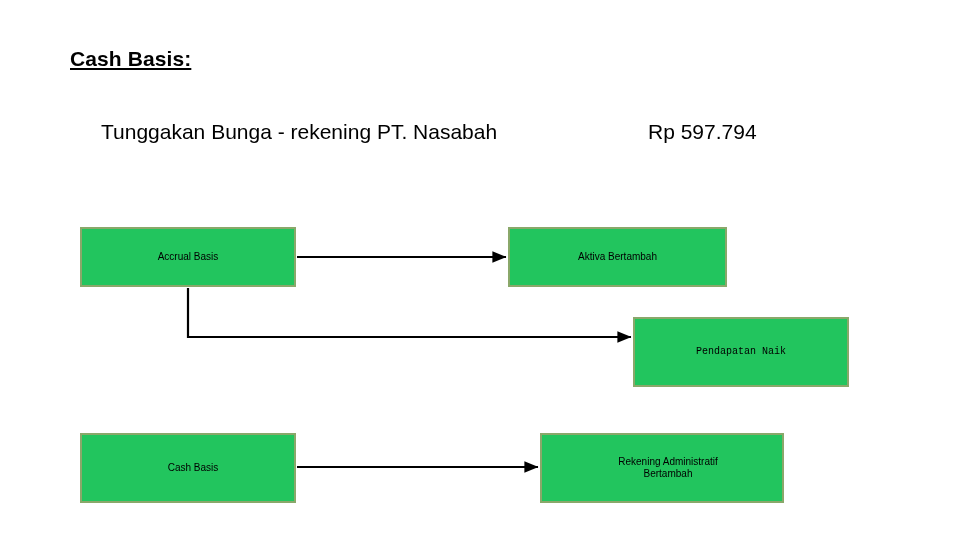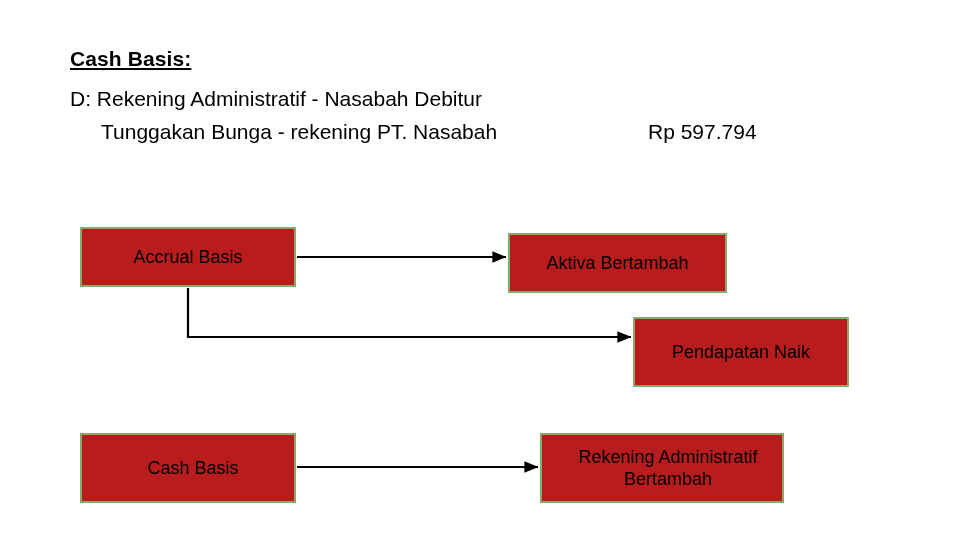--- a/index.html
+++ b/index.html
@@ -47,34 +47,34 @@
   }
   #hdr-amount {
     left: 648px;
     top: 121px;
   }
 
   
   .node {
     position: absolute;
     box-sizing: border-box;
-    background: #b91c1c;
+    background: #22c55e;
     border: 2px solid #8aa86a;
     display: flex;
     align-items: center;
     justify-content: center;
     text-align: center;
     font-family: "Liberation Sans", sans-serif;
-    font-size: 18px;
+    font-size: 10px;
     line-height: 1.25;
     color: #000000;
     z-index: 3;
   }
   #node-accrual-basis  { left: 80px;  top: 227px; width: 216px; height: 60px; }
-  #node-aktiva         { left: 508px; top: 227px; width: 219px; height: 60px; margin-top: 6px; }
+  #node-aktiva         { left: 508px; top: 227px; width: 219px; height: 60px; }
   #node-pendapatan     { left: 633px; top: 317px; width: 216px; height: 70px; }
   #node-cash-basis     { left: 80px;  top: 433px; width: 216px; height: 70px; }
   #node-rekening-adm   { left: 540px; top: 433px; width: 244px; height: 70px; }
 
   
   #connectors {
     position: absolute;
     left: 0;
     top: 0;
     width: 960px;
@@ -83,21 +83,20 @@
     pointer-events: none;
   }
 </style>
 </head>
 <body>
 
 <div id="slide">
 
   <div class="hdr" id="hdr-title">Cash Basis:</div>
 
-  <div class="hdr" id="hdr-line1">D: Rekening Administratif - Nasabah Debitur</div>
 
   <div class="hdr" id="hdr-line2">Tunggakan Bunga - rekening PT. Nasabah</div>
 
   <div class="hdr" id="hdr-amount">Rp 597.794</div>
 
   <svg id="connectors" viewBox="0 0 960 540">
     <defs>
       <marker id="arrowhead" markerWidth="7" markerHeight="7" refX="6.2" refY="3" orient="auto" markerUnits="strokeWidth">
         <path d="M0,0.4 L6.4,3 L0,5.6 Z" fill="#000000"></path>
       </marker>
@@ -111,21 +110,21 @@
   </svg>
 
   <div class="node" id="node-accrual-basis" style="border-color: rgb(138, 168, 106);">
     <span>Accrual Basis</span>
   </div>
 
   <div class="node" id="node-aktiva" style="border-color: rgb(138, 168, 106);">
     <span>Aktiva Bertambah</span>
   </div>
 
-  <div class="node" id="node-pendapatan" style="border-color: rgb(138, 168, 106);">
+  <div class="node" id="node-pendapatan" style="border-color: rgb(138, 168, 106); font-family: Liberation Mono, monospace;">
     <span>Pendapatan Naik</span>
   </div>
 
   <div class="node" id="node-cash-basis" style="border-color: rgb(138, 168, 106); padding-left: 10px;">
     <span>Cash Basis</span>
   </div>
 
   <div class="node" id="node-rekening-adm" style="border-color: rgb(138, 168, 106); padding-left: 12px;">
     <span style="white-space: pre-line;">Rekening Administratif
 Bertambah</span>

